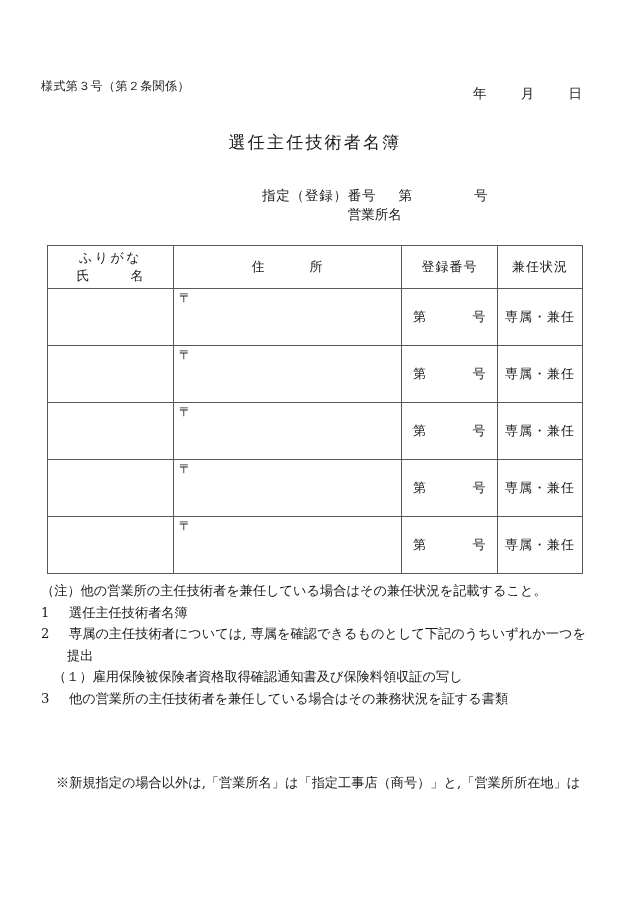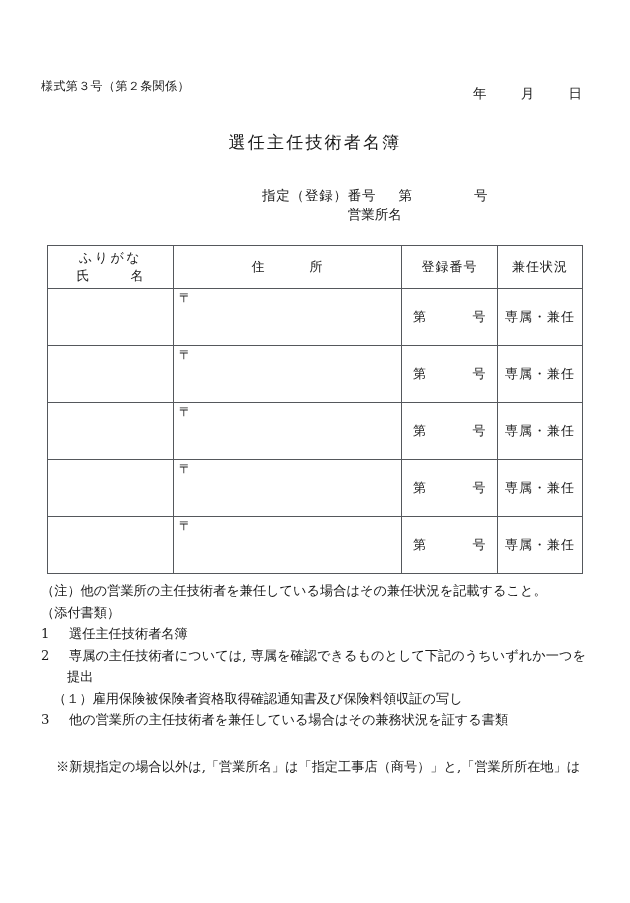--- a/index.html
+++ b/index.html
@@ -191,21 +191,21 @@
   }
 
   .final-note {
     position: absolute;
     left: 56px;
     top: 756px;
     width: 545px;
     font-size: 13.2px;
     line-height: 22px;
   }
-  .final-note .fn-line { white-space: nowrap; }
+  .final-note .fn-line { white-space: nowrap; margin-top: 16px; }
   .final-note .fn-2 { padding-left: 18px; }
 </style>
 </head>
 <body>
 
 <div class="page">
 
   <div class="form-code">様式第３号（第２条関係）</div>
 
   <div class="date-line">
@@ -321,21 +321,20 @@
           <span class="reg-inner"><span>第</span><span class="gap"></span><span>号</span></span>
         </td>
         <td class="duty-cell">専属・兼任</td>
       </tr>
 
     </tbody>
   </table>
 
   <div class="notes">
     <div class="n-line">（注）他の営業所の主任技術者を兼任している場合はその兼任状況を記載すること。</div>
-    <div class="n-line">（添付書類）</div>
     <div class="n-line"><span class="n-num">1</span><span>選任主任技術者名簿</span></div>
     <div class="n-line"><span class="n-num">2</span><span>専属の主任技術者については, 専属を確認できるものとして下記のうちいずれか一つを</span></div>
     <div class="n-line n-cont">提出</div>
     <div class="n-line n-sub">（１）雇用保険被保険者資格取得確認通知書及び保険料領収証の写し</div>
     <div class="n-line"><span class="n-num">3</span><span>他の営業所の主任技術者を兼任している場合はその兼務状況を証する書類</span></div>
   </div>
 
   <div class="final-note">
     <div class="fn-line">※新規指定の場合以外は,「営業所名」は「指定工事店（商号）」と,「営業所所在地」は</div>
   </div>

